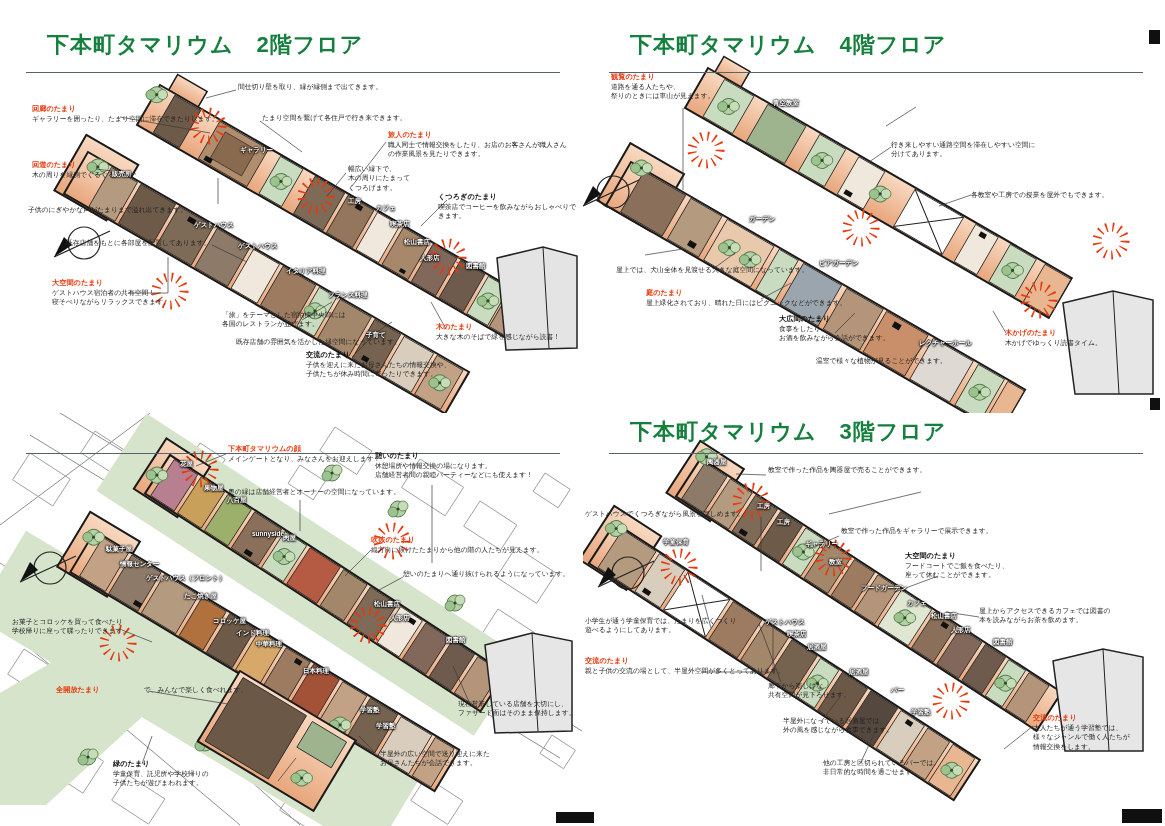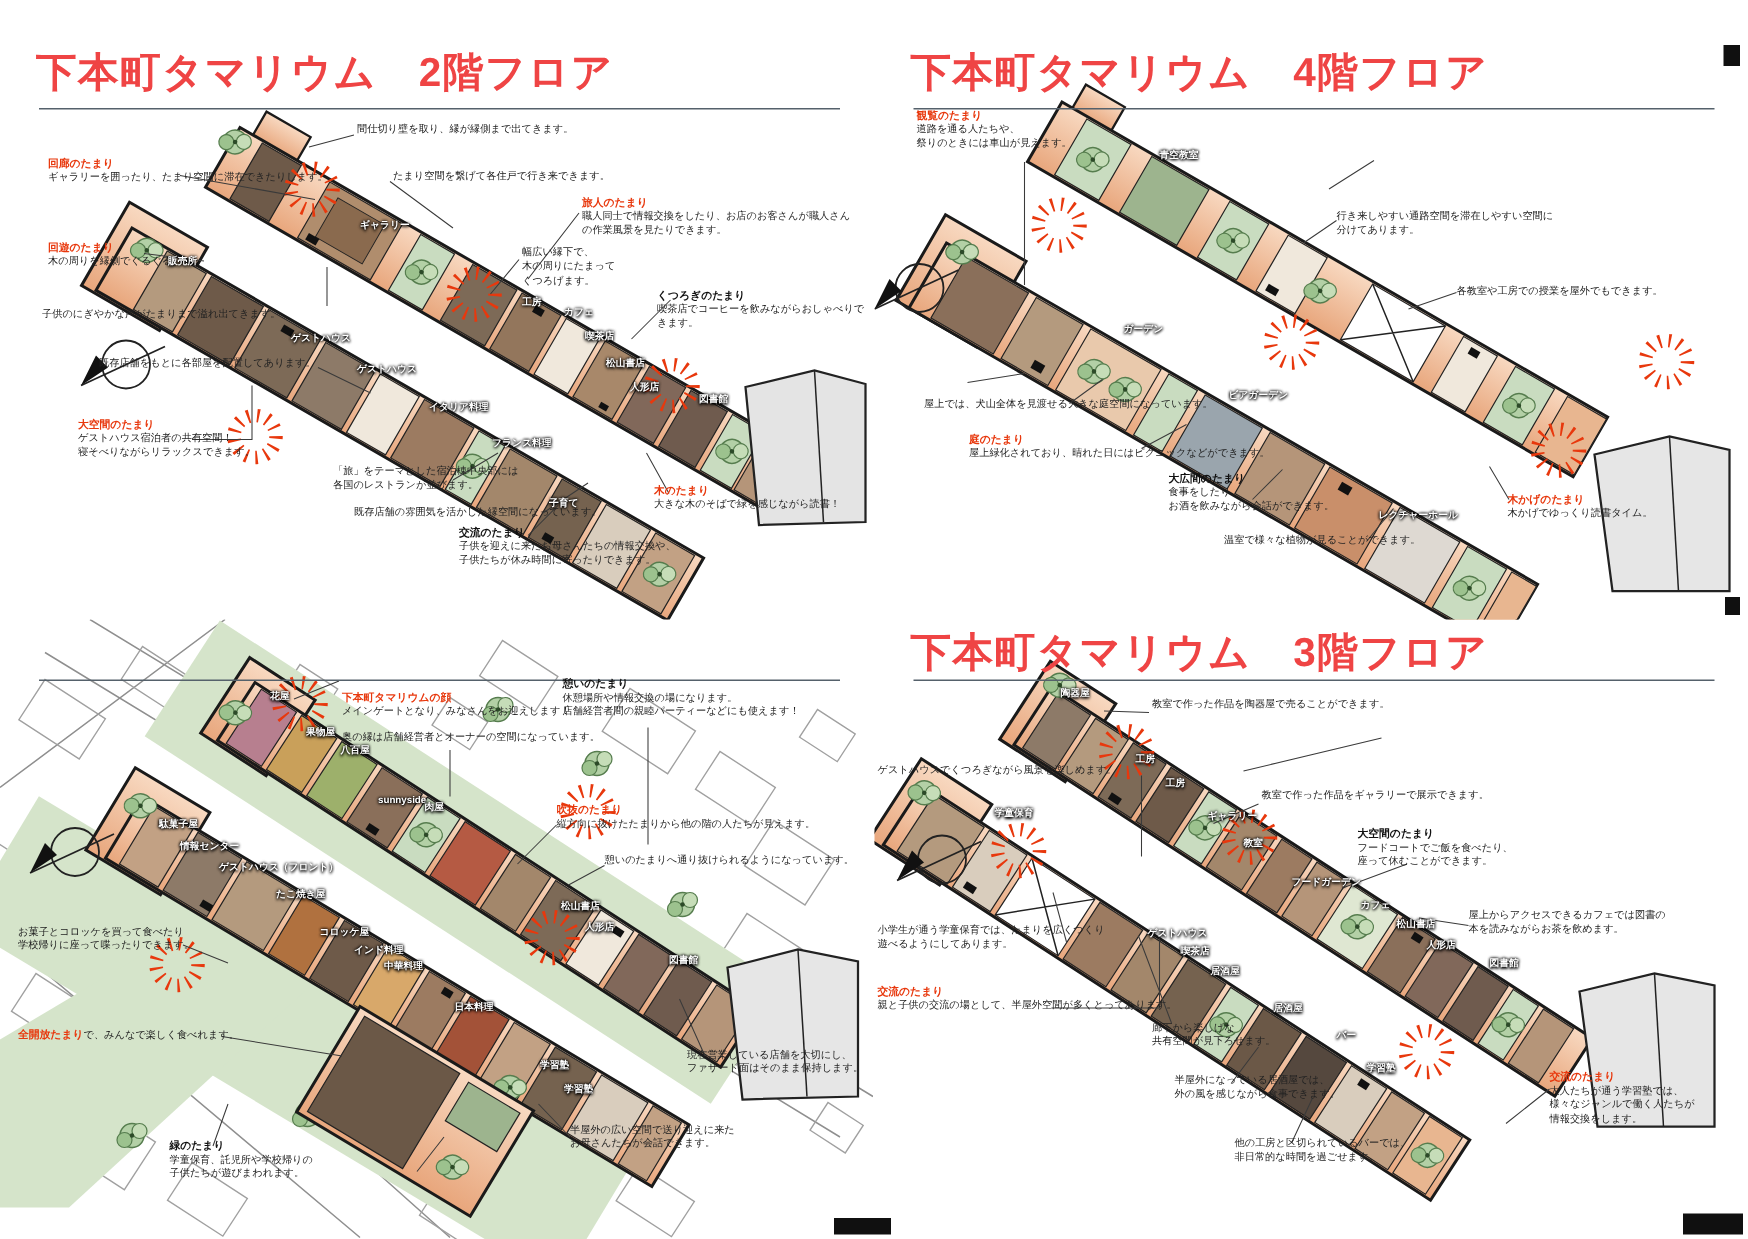--- a/index.html
+++ b/index.html
@@ -4,32 +4,32 @@
 <style>
   html,body{margin:0;padding:0;background:#fff;}
   body{position:relative;width:1165px;height:826px;overflow:hidden;
        font-family:"Liberation Sans","DejaVu Sans",sans-serif;color:#1a1a1a;}
   .q{position:absolute;width:582px;height:413px;}
   #q2f{left:0;top:0}
   #q4f{left:583px;top:0}
   #q1f{left:0;top:413px}
   #q3f{left:583px;top:413px}
   .q svg{position:absolute;left:0;top:0;}
-  .qtitle{position:absolute;left:24px;font-size:27px;font-weight:bold;letter-spacing:1px;color:#ef4444;white-space:pre;}
+  .qtitle{position:absolute;left:47px;font-size:22px;font-weight:bold;letter-spacing:1px;color:#15803d;white-space:pre;}
   .top .qtitle{top:30px}
   .bot .qtitle{top:4px}
   .qrule{position:absolute;left:26px;width:534px;border-top:1.7px solid #55616b;}
   .top .qrule{top:72px}
   .bot .qrule{top:40px}
   .ann{position:absolute;font-size:6.8px;line-height:1.38;color:#222;}
   .ann .t{display:block;font-size:7.2px;font-weight:bold;}
   .ann .t.red{color:#e8380d}
   .ann .t.blk{color:#111}
   .ann .b{display:block;white-space:pre-line;}
-  .ann .inline{display:inline;white-space:normal;}
+  .ann .inline{display:inline;white-space:normal;margin-left:44px;}
   .room{position:absolute;font-size:6.5px;font-weight:bold;color:#fff;white-space:nowrap;
         text-shadow:0 0 2px #000,0 0 2px #000,0 1px 2px #000;}
   .regmark{position:absolute;background:#101010;}
 </style>
 </head>
 <body>
 
 <svg width="0" height="0" style="position:absolute">
   <defs>
     <linearGradient id="peach" x1="0" y1="0" x2="0" y2="1">
@@ -359,21 +359,21 @@
     <use href="#burst" x="200" y="56"></use>
     <use href="#burst" x="392" y="128"></use>
     <use href="#burst" x="118" y="230"></use>
     <use href="#burst" x="368" y="212"></use>
     <use href="#compass" x="50" y="155"></use>
     <path fill="none" stroke="#3a3a3a" stroke-width="0.7" d="M226,41 L196,53 M432,72 L432,150 M300,87 L300,118 M371,137 L345,163 M403,164 L379,177 M122,217 L152,229 M148,278 L228,291 M142,351 L152,323 M278,368 L296,345 M380,345 L359,323 M470,291 L453,253"></path>
   </svg>
 
   <div class="qrule"></div>
 
-  <div class="ann" style="left:228px;top:47px">
+  <div class="ann" style="left:228px;top:31px">
       <span class="t red">下本町タマリウムの顔</span>
       <span class="b">メインゲートとなり、みなさんをお迎えします！</span>
     </div>
   <div class="ann" style="left:375px;top:38px">
       <span class="t blk">憩いのたまり</span>
       <span class="b">休憩場所や情報交換の場になります。
 店舗経営者間の親睦パーティーなどにも使えます！</span>
     </div>
   <div class="ann" style="left:228px;top:74px">
       <span class="b">奥の縁は店舗経営者とオーナーの空間になっています。</span>

